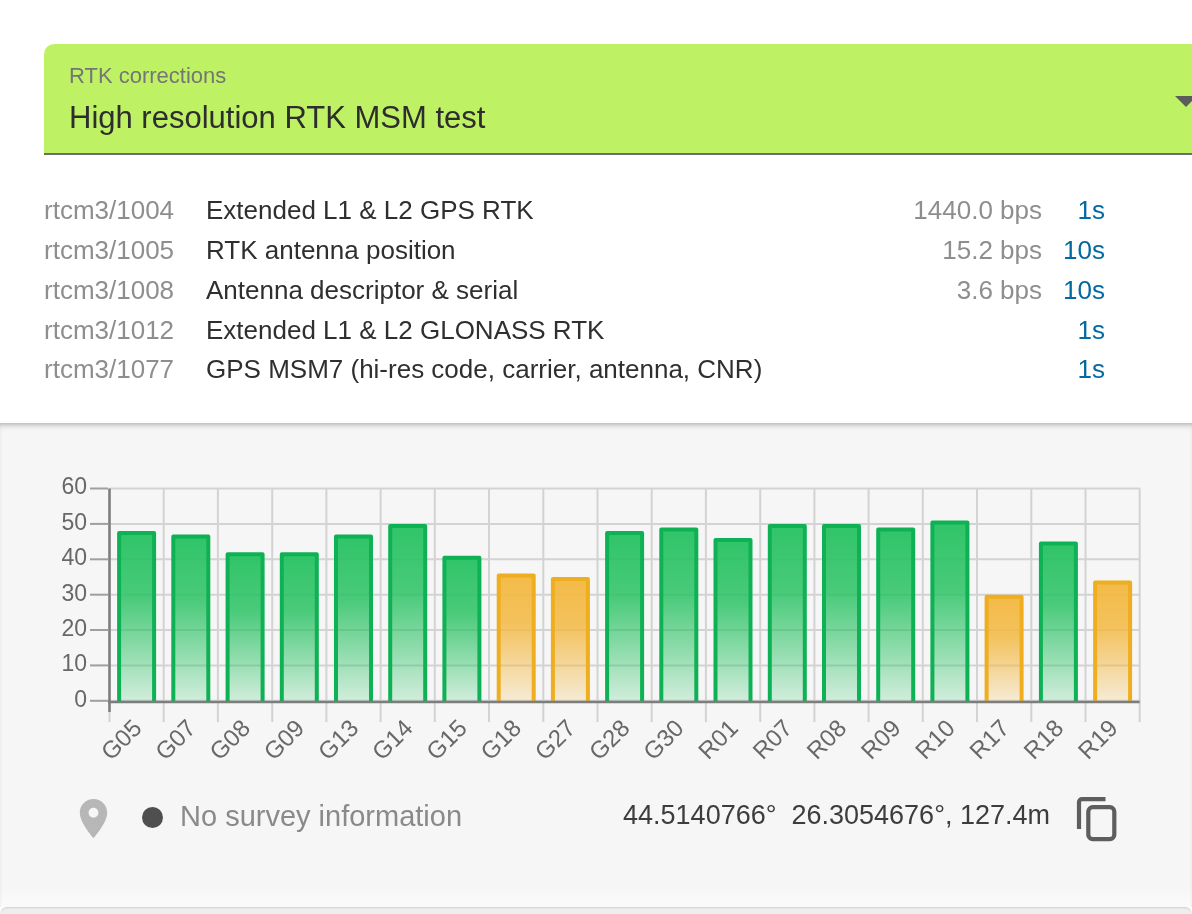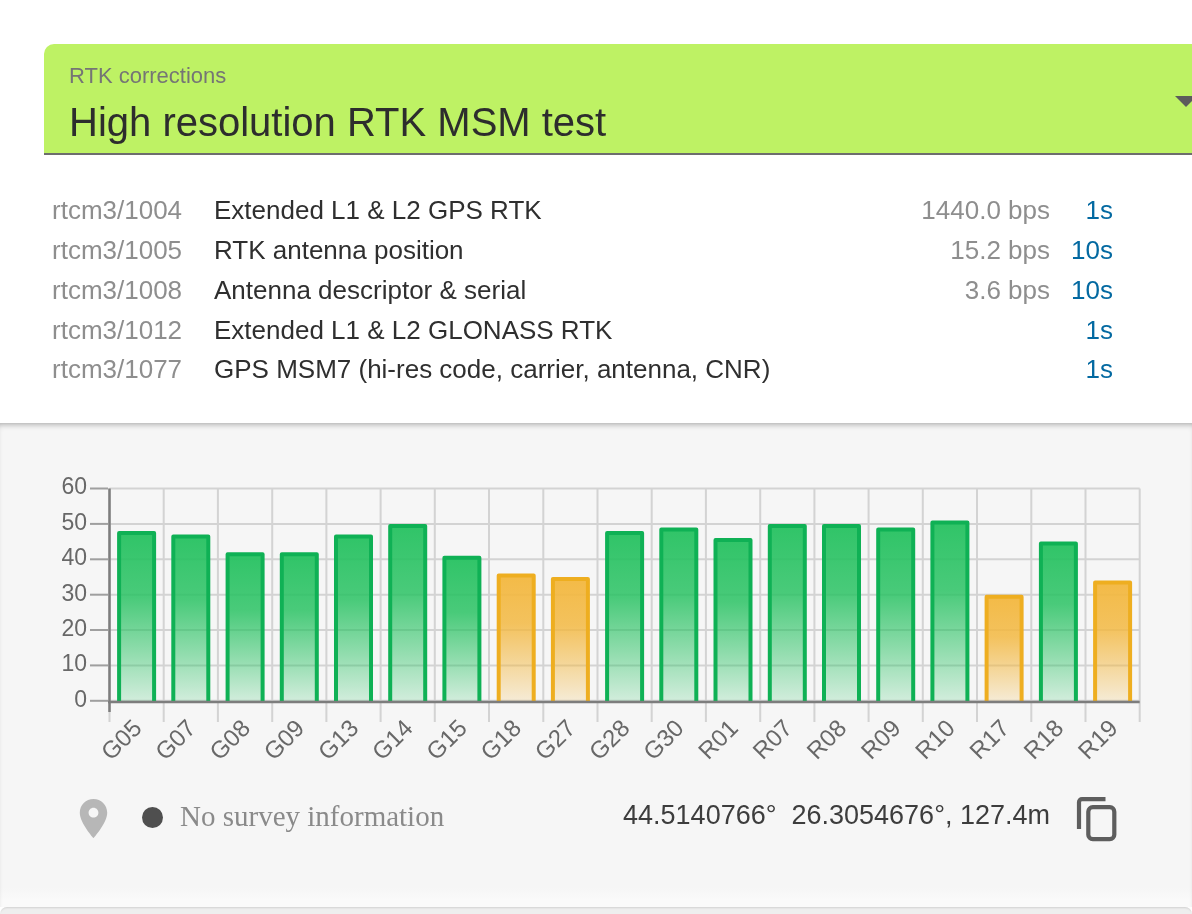--- a/index.html
+++ b/index.html
@@ -2,34 +2,34 @@
 <html><head>
 <meta charset="utf-8">
 <style>
 * { margin:0; padding:0; box-sizing:border-box; }
 html,body { width:1192px; height:914px; background:#ffffff;
   font-family:"Liberation Sans", sans-serif; position:relative; overflow:hidden; }
 .abs { position:absolute; }
 .select { position:absolute; left:44px; top:44px; width:1179px; height:111px;
   background:#bef264; border-radius:10px 10px 0 0; border-bottom:2px solid #6d6d6d; }
 .sel-label { position:absolute; left:25px; top:19px; font-size:22px; color:#757575; }
-.sel-value { position:absolute; left:25px; top:56px; font-size:40px; color:#2d2d2d; }
+.sel-value { position:absolute; left:25px; top:56px; font-size:31px; color:#2d2d2d; }
 .sel-arrow { position:absolute; right:26px; top:52px; width:0; height:0;
   border-left:11px solid transparent; border-right:11px solid transparent;
   border-top:11px solid #5c5c5c; }
-.trow { position:absolute; left:8px; width:1150px; height:40px; line-height:40px; font-size:26px;padding-left:22px; }
+.trow { position:absolute; left:0; width:1150px; height:40px; line-height:40px; font-size:26px;padding-left:22px; }
 .trow .c1 { position:absolute; left:44px; color:#8e8e8e; }
 .trow .c2 { position:absolute; left:206px; color:#2f2f2f; }
 .trow .c3 { position:absolute; right:108px; color:#8e8e8e; }
 .trow .c4 { position:absolute; right:45px; color:#0369a1; }
 .chartcard { position:absolute; left:0; top:423px; width:1192px; height:484px;
   background:linear-gradient(#f6f6f6 465px, #fafafa 477px); box-shadow: inset 0 5px 6px -4px rgba(0,0,0,0.35); }
 .bstrip { position:absolute; left:0; top:907px; width:1192px; height:7px;
   background:#eeeeee; border-radius:12px 12px 0 0; box-shadow: inset 0 2px 2px -1px rgba(0,0,0,0.12); }
-.nosurvey { position:absolute; left:180px; top:802px; font-size:29px; color:#8a8a8a; line-height:29px;font-family:Liberation Serif, serif; }
+.nosurvey { position:absolute; left:180px; top:802px; font-size:29px; color:#8a8a8a; line-height:29px; }
 .coords { position:absolute; right:142px; top:801px; font-size:27px; color:#3d3d3d; line-height:29px; }
 .scircle { position:absolute; left:142px; top:806.5px; width:21px; height:21px;
   border-radius:50%; background:#4f4f4f; }
 </style>
 </head>
 <body>
 <div class="select">
   <div class="sel-label">RTK corrections</div>
   <div class="sel-value">High resolution RTK MSM test</div>
   <div class="sel-arrow"></div>

